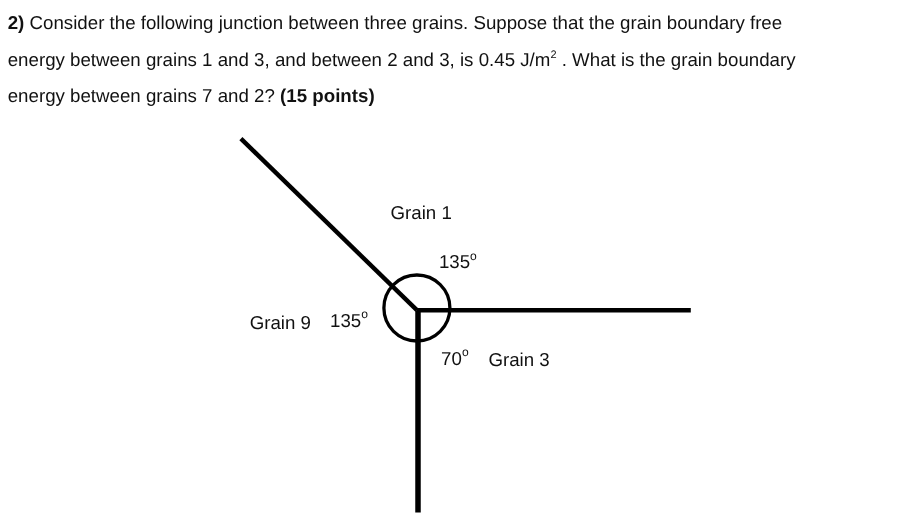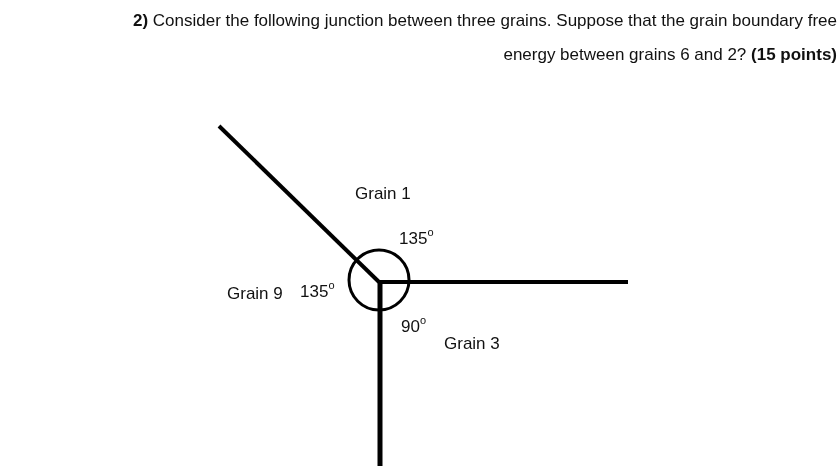--- a/index.html
+++ b/index.html
@@ -1,36 +1,37 @@
 <!DOCTYPE html>
 <html><head>
 <meta charset="utf-8">
 <style>
   html,body{margin:0;padding:0;background:#fff;}
   body{width:837px;height:472px;position:relative;overflow:hidden;font-family:"Liberation Sans",sans-serif;color:#111;}
-  .q{position:absolute;left:7px;top:4px;width:830px;font-size:17px;line-height:33.5px;text-align:right;}
+  .q{position:absolute;left:7px;top:4px;width:830px;font-size:17px;line-height:33.5px;}
   .q b{font-weight:bold;}
   sup{font-size:10px;line-height:0;vertical-align:7px;}
   svg{position:absolute;left:0;top:0;}
   .lbl{position:absolute;font-size:17px;white-space:nowrap;}
   .deg{font-size:11px;vertical-align:8px;line-height:0;}
 </style>
 </head>
 <body>
 
 <div class="q">
   <div><b>2)</b><span> Consider the following junction between three grains.  Suppose that the grain boundary free</span></div>
-  <div><span>energy between grains 6 and 2?  </span><b>(15 points)</b></div>
+  <div><span>energy between grains 1 and 3, and between 2 and 3, is 0.45 J/m</span><sup>2</sup><span> . What is the grain boundary</span></div>
+  <div><span>energy between grains 7 and 2?  </span><b>(15 points)</b></div>
 </div>
 
 <svg width="837" height="472">
   <line x1="219" y1="126" x2="379" y2="282" stroke="#000" stroke-width="4"></line>
   <line x1="379" y1="282" x2="628" y2="282" stroke="#000" stroke-width="4"></line>
   <line x1="380" y1="282" x2="380" y2="466" stroke="#000" stroke-width="5"></line>
   <circle cx="379" cy="280" r="30" fill="none" stroke="#000" stroke-width="3"></circle>
 </svg>
 
 <div class="lbl" style="left:355px;top:184px;">Grain 1</div>
 <div class="lbl" style="left:399px;top:229px;"><span>135</span><span class="deg">o</span></div>
 <div class="lbl" style="left:227px;top:284px;">Grain 9</div>
 <div class="lbl" style="left:300px;top:282px;"><span>135</span><span class="deg">o</span></div>
-<div class="lbl" style="left:401px;top:317px;"><span>90</span><span class="deg">o</span></div>
-<div class="lbl" style="left:444px;top:318px;margin-top:16px;">Grain 3</div>
+<div class="lbl" style="left:401px;top:317px;"><span>70</span><span class="deg">o</span></div>
+<div class="lbl" style="left:444px;top:318px;">Grain 3</div>
 
 </body></html>

